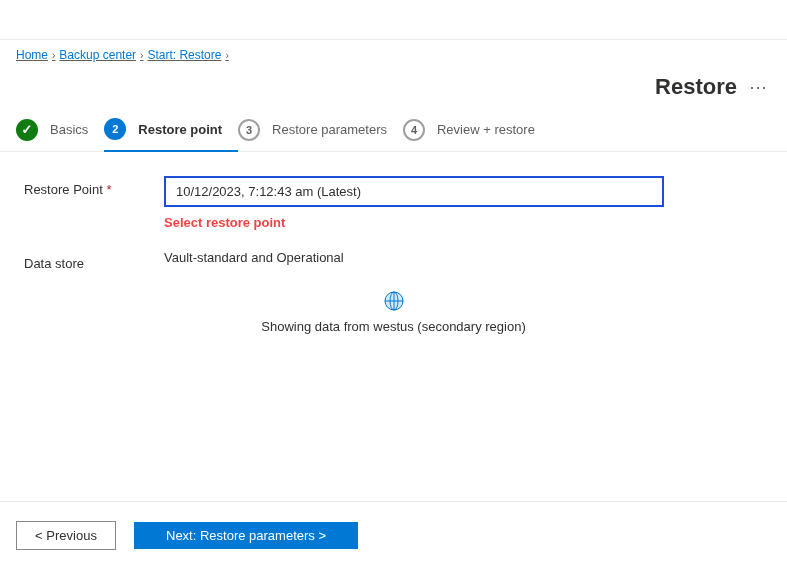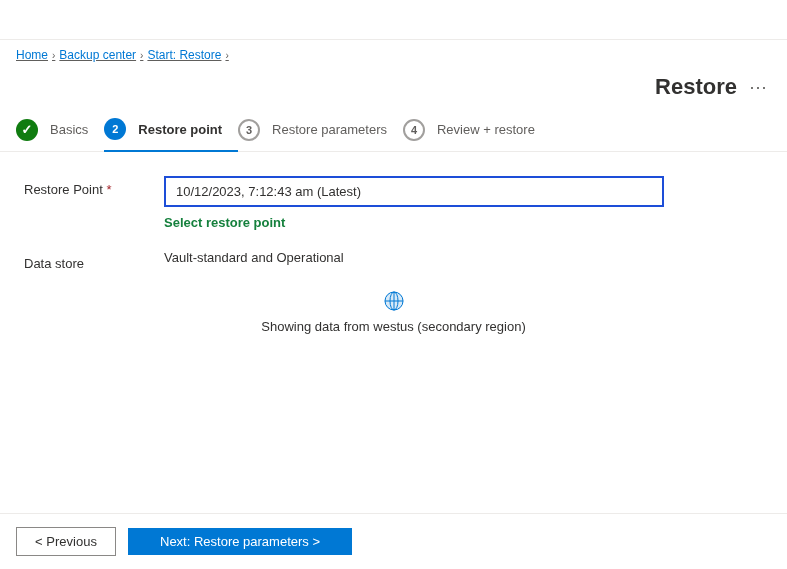--- a/index.html
+++ b/index.html
@@ -148,21 +148,21 @@
       padding: 6px 10px;
       font-size: 13px;
       color: #323130;
       background: #fff;
       min-width: 340px;
       max-width: 500px;
       margin-bottom: 4px;
     }
 
     .select-restore-link {
-      color: #15803d;
+      color: #ef4444;
       font-size: 13px;
       font-weight: 600;
       cursor: pointer;
       text-decoration: none;
       display: inline-block;
       padding: 4px 0;
     }
 
     
     .data-store-value {
@@ -186,27 +186,27 @@
       height: 20px;
       flex-shrink: 0;
     }
 
     
     .action-bar {
       position: absolute;
       bottom: 0;
       left: 0;
       right: 0;
-      height: 56px;
+      height: 68px;
       border-top: 1px solid #edebe9;
       background: #fff;
       display: flex;
       align-items: center;
       padding: 0 16px;
-      gap: 12px;
+      gap: 18px;
     }
 
     .btn-previous {
       border: 1px solid #8a8886;
       background: #fff;
       color: #323130;
       padding: 6px 16px;
       font-size: 13px;
       cursor: pointer;
       min-width: 100px;

